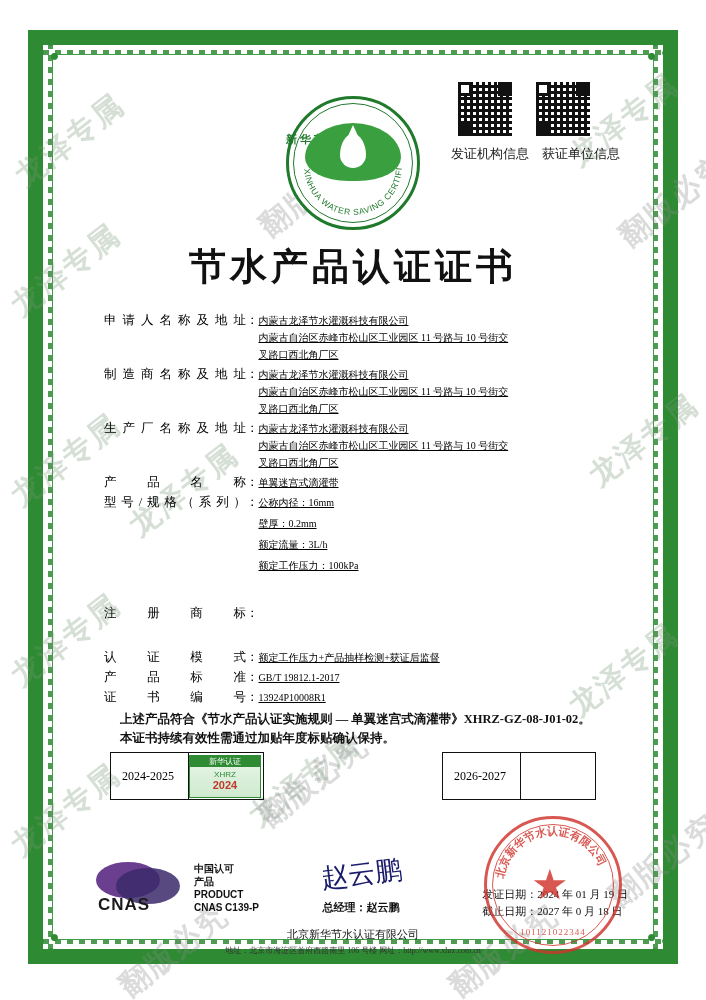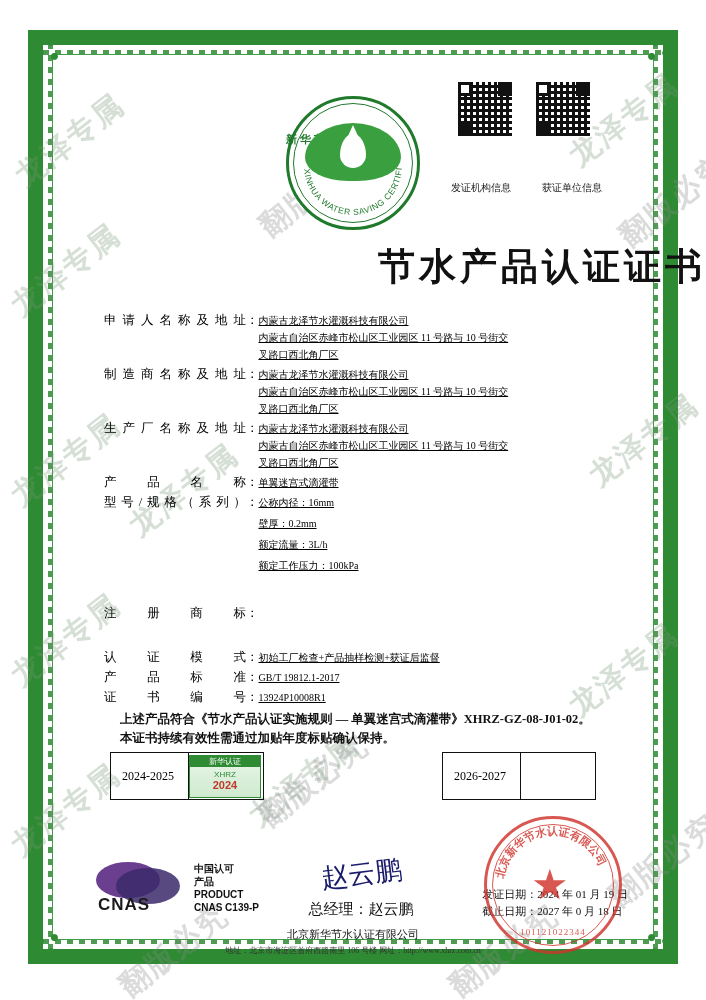--- a/index.html
+++ b/index.html
@@ -121,26 +121,25 @@
   .qr{
     position:absolute;width:54px;height:54px;
     background:
       repeating-linear-gradient(0deg,#111 0 3px,transparent 3px 6px),
       repeating-linear-gradient(90deg,#111 0 3px,transparent 3px 6px);
     background-color:#fff;
     box-shadow:0 0 0 1px #fff;
   }
   .qr .blk{position:absolute;background:#111;}
   .qr-label{
-    position:absolute;font-size:10px;color:#1a1a1a;white-space:nowrap;
+    position:absolute;font-size:13px;color:#1a1a1a;white-space:nowrap;
     font-family:"Liberation Sans",sans-serif;
-    margin-top:36px;
   }
   .title{
-    position:absolute;left:0;right:0;top:242px;text-align:right;
+    position:absolute;left:0;right:0;top:242px;text-align:center;
     font-size:37px;font-weight:bold;letter-spacing:4px;color:#111;
     font-family:"Liberation Serif",serif;
   }
   .rows{
     position:absolute;left:104px;top:312px;width:520px;
     font-size:12.5px;color:#000000;
   }
   .row{display:flex;margin-bottom:3px;}
   .lbl{
     width:142px;flex:0 0 142px;text-align:justify;text-align-last:justify;
@@ -198,21 +197,21 @@
     position:absolute;left:98px;top:0;font-size:10px;line-height:13px;
     font-family:"Liberation Sans",sans-serif;font-weight:bold;color:#111;
   }
   .sig{
     position:absolute;left:286px;top:856px;width:150px;text-align:center;
   }
   .sig .hand{
     font-size:27px;color:#1b1b6b;font-family:"Liberation Serif",serif;
     transform:rotate(-7deg);display:inline-block;
   }
-  .sig .cap{font-size:15px;color:#111;margin-top:8px;}
+  .sig .cap{font-size:11px;color:#111;margin-top:8px;font-weight:bold;}
   .dates{
     position:absolute;right:78px;top:886px;font-size:11px;line-height:17px;color:#111;
     text-align:left;
   }
   .red-seal{
     position:absolute;right:84px;top:816px;width:132px;height:132px;
     border-radius:50%;border:3px solid #d0342c;
     color:#d0342c;opacity:.82;
   }
   .red-seal .ring{position:absolute;inset:5px;border-radius:50%;border:1px solid #d0342c;}
@@ -349,21 +348,21 @@
       <div class="lbl">注册商标</div>
       <div class="colon">：</div>
       <div class="val"></div>
     </div>
 
     <div class="gap-lg"></div>
 
     <div class="row">
       <div class="lbl">认证模式</div>
       <div class="colon">：</div>
-      <div class="val">初始工厂检查+产品抽样检测+获证后监督</div>
+      <div class="val">额定工作压力+产品抽样检测+获证后监督</div>
     </div>
 
     <div class="row">
       <div class="lbl">产品标准</div>
       <div class="colon">：</div>
       <div class="val">GB/T 19812.1-2017</div>
     </div>
 
     <div class="row">
       <div class="lbl">证书编号</div>

